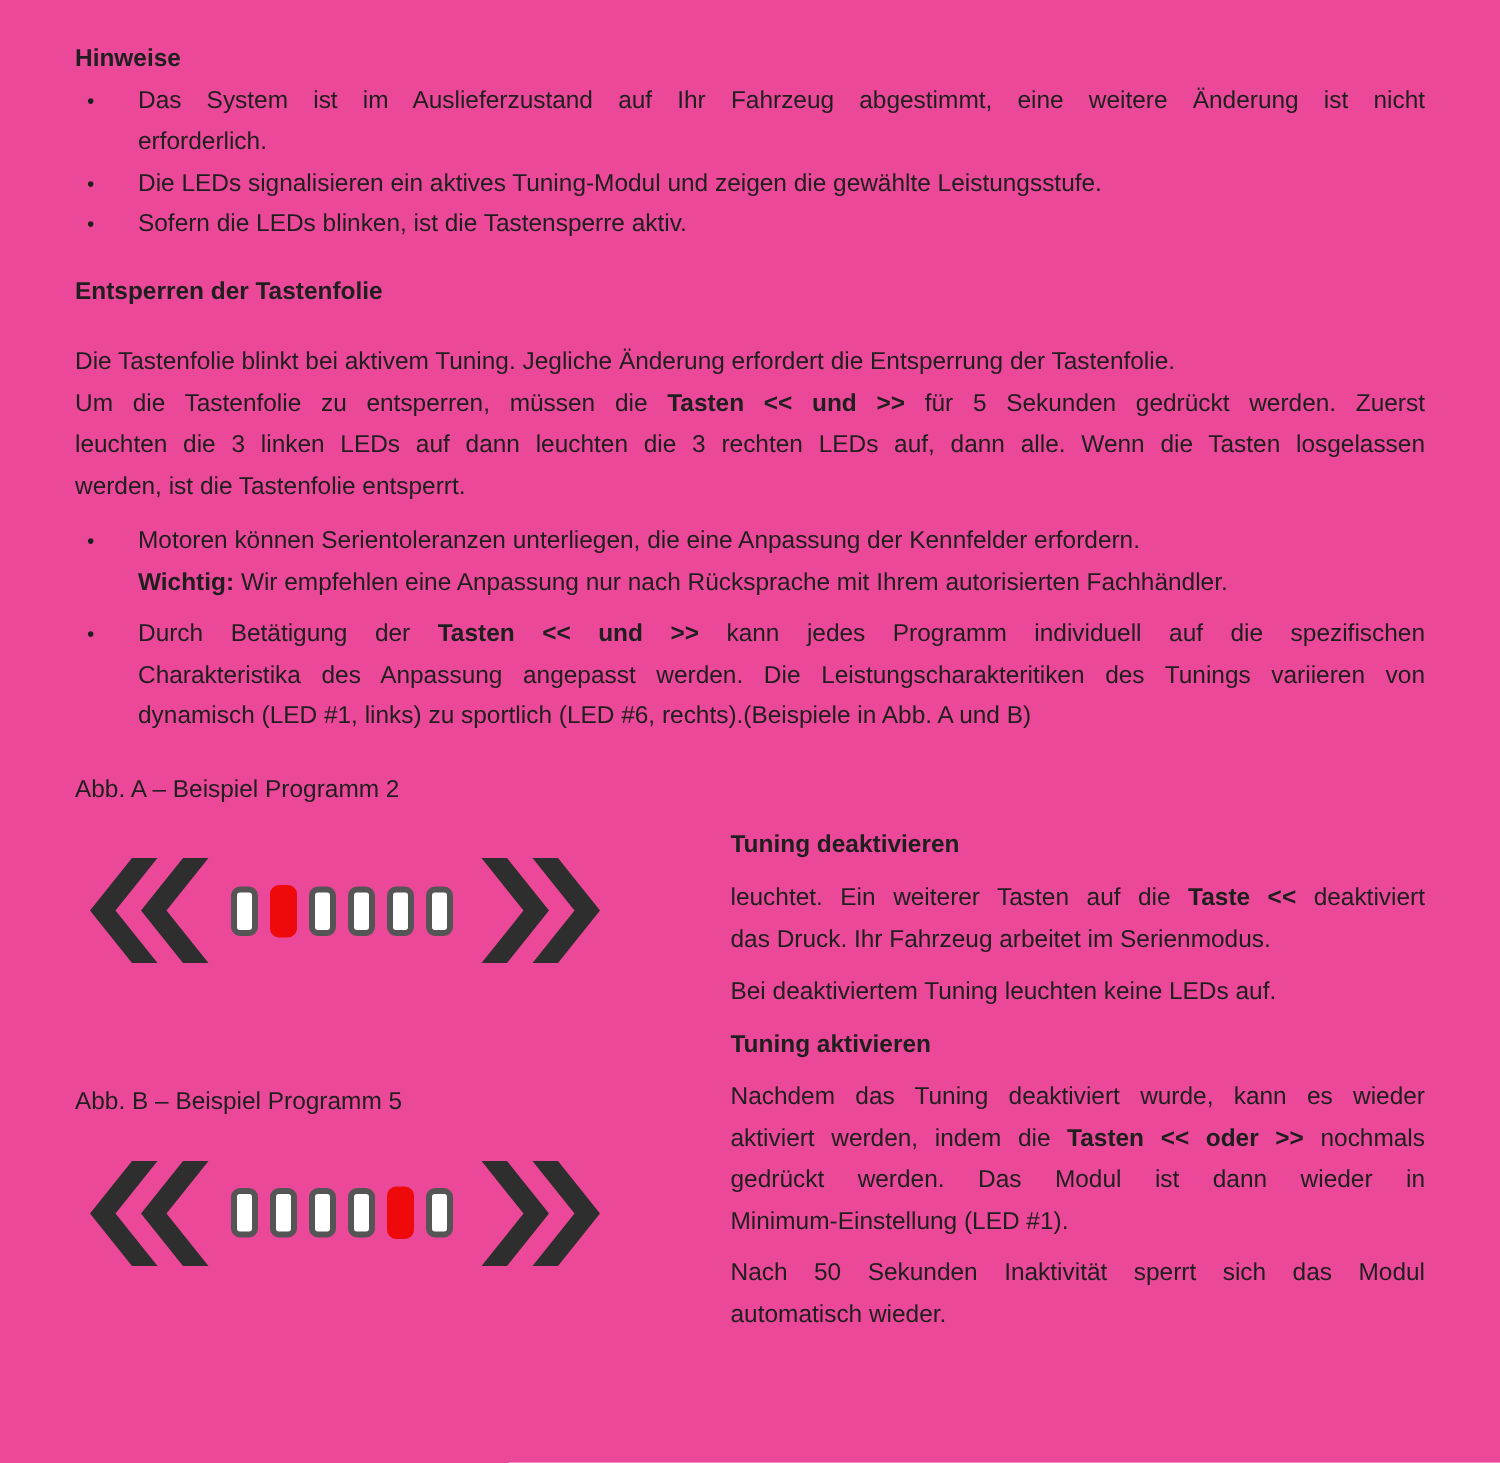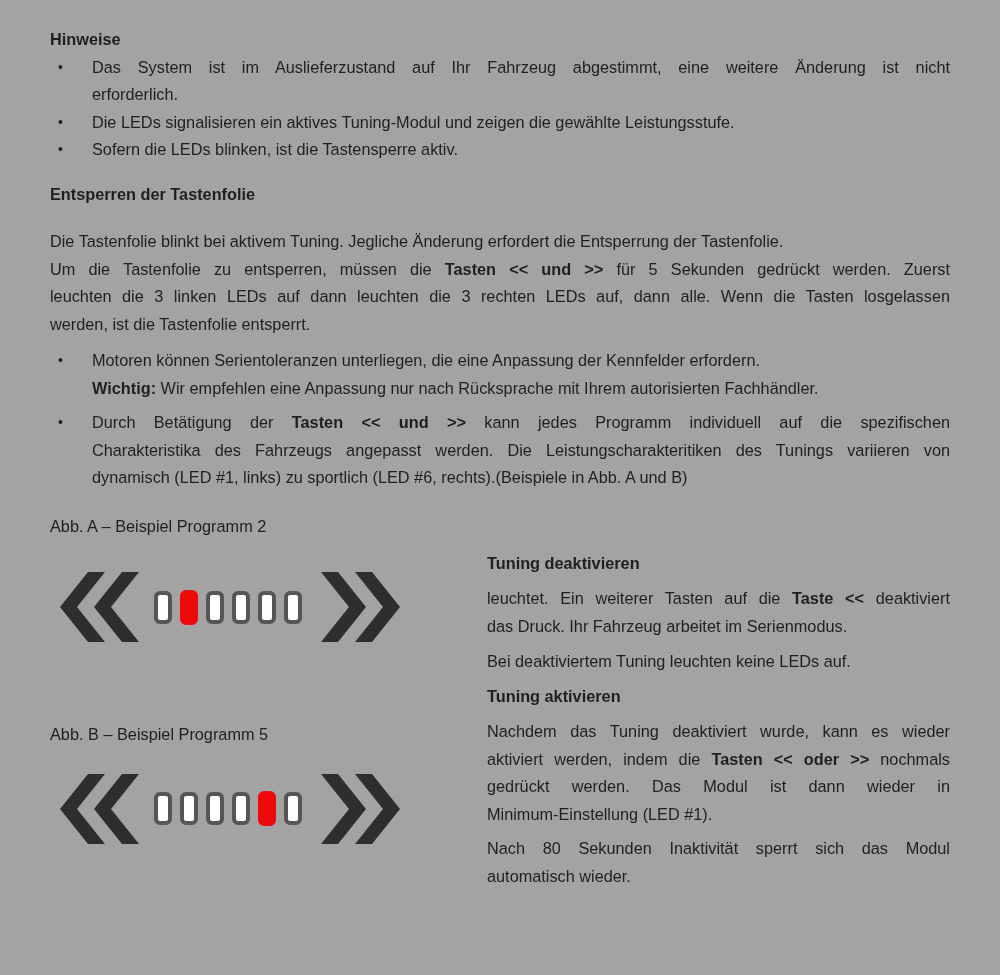--- a/index.html
+++ b/index.html
@@ -2,21 +2,21 @@
 <html lang="de" style="--text: #1f1f1f; --chevron: #2e2e2e; --led-outline: #555555; --led-red: #ee0a0a; --page-bg: #ffffff;"><head>
 <meta charset="utf-8">
 <style>
   html,body{margin:0;padding:0;background:#ffffff;}
   body{
     width:1000px;height:975px;overflow:hidden;
     font-family:"Liberation Sans", sans-serif;
     font-size:16.3px;line-height:27.5px;
     color:#1f1f1f;
   }
-  .page{box-sizing:border-box;width:1000px;height:975px;padding:26px 50px 0 50px;background:#a3a3a3;}
+  .page{box-sizing:border-box;width:1000px;height:975px;padding:26px 50px 0 50px;background:#ec4899;}
   h3{font-size:16.3px;line-height:27.5px;margin:0;font-weight:700;color:inherit;}
   b{font-weight:700;}
   p,div{margin:0;}
   
   .bullet{display:flex;align-items:flex-start;}
   .marker{flex:0 0 30px;box-sizing:border-box;padding-left:8px;font-size:14px;}
   .btext{flex:1;min-width:0;margin-left:12px;}
   
   .jline{text-align:justify;text-align-last:justify;white-space:normal;}
   .lline{text-align:left;}
@@ -85,21 +85,21 @@
       <span class="marker">•</span>
       <div class="btext">
         <div class="lline">Motoren können Serientoleranzen unterliegen, die eine Anpassung der Kennfelder erfordern.</div>
         <div class="lline"><b>Wichtig:</b><span> Wir empfehlen eine Anpassung nur nach Rücksprache mit Ihrem autorisierten Fachhändler.</span></div>
       </div>
     </div>
     <div class="bullet anp-b2">
       <span class="marker">•</span>
       <div class="btext">
         <div class="jline"><span>Durch Betätigung der </span><b>Tasten &lt;&lt; und &gt;&gt;</b><span> kann jedes Programm individuell auf die spezifischen</span></div>
-        <div class="jline">Charakteristika des Fahrzeugs angepasst werden. Die Leistungscharakteritiken des Tunings variieren von</div>
+        <div class="jline">Charakteristika des Anpassung angepasst werden. Die Leistungscharakteritiken des Tunings variieren von</div>
         <div class="lline">dynamisch (LED #1, links) zu sportlich (LED #6, rechts).(Beispiele in Abb. A und B)</div>
       </div>
     </div>
   </section>
 
   <div class="columns">
 
     <div class="col-left">
       <div class="fig-label">Abb. A – Beispiel Programm 2</div>
       <div class="led-graphic">
@@ -151,19 +151,19 @@
       <div class="rc-p2 lline">Bei deaktiviertem Tuning leuchten keine LEDs auf.</div>
 
       <h3 class="rc-h2">Tuning aktivieren</h3>
       <div class="rc-p3">
         <div class="jline">Nachdem das Tuning deaktiviert wurde, kann es wieder</div>
         <div class="jline"><span>aktiviert werden, indem die </span><b>Tasten &lt;&lt; oder &gt;&gt;</b><span> nochmals</span></div>
         <div class="jline">gedrückt werden. Das Modul ist dann wieder in</div>
         <div class="lline">Minimum-Einstellung (LED #1).</div>
       </div>
       <div class="rc-p4">
-        <div class="jline">Nach 80 Sekunden Inaktivität sperrt sich das Modul</div>
+        <div class="jline">Nach 50 Sekunden Inaktivität sperrt sich das Modul</div>
         <div class="lline">automatisch wieder.</div>
       </div>
     </div>
 
   </div>
 </div>
 
 </body></html>

